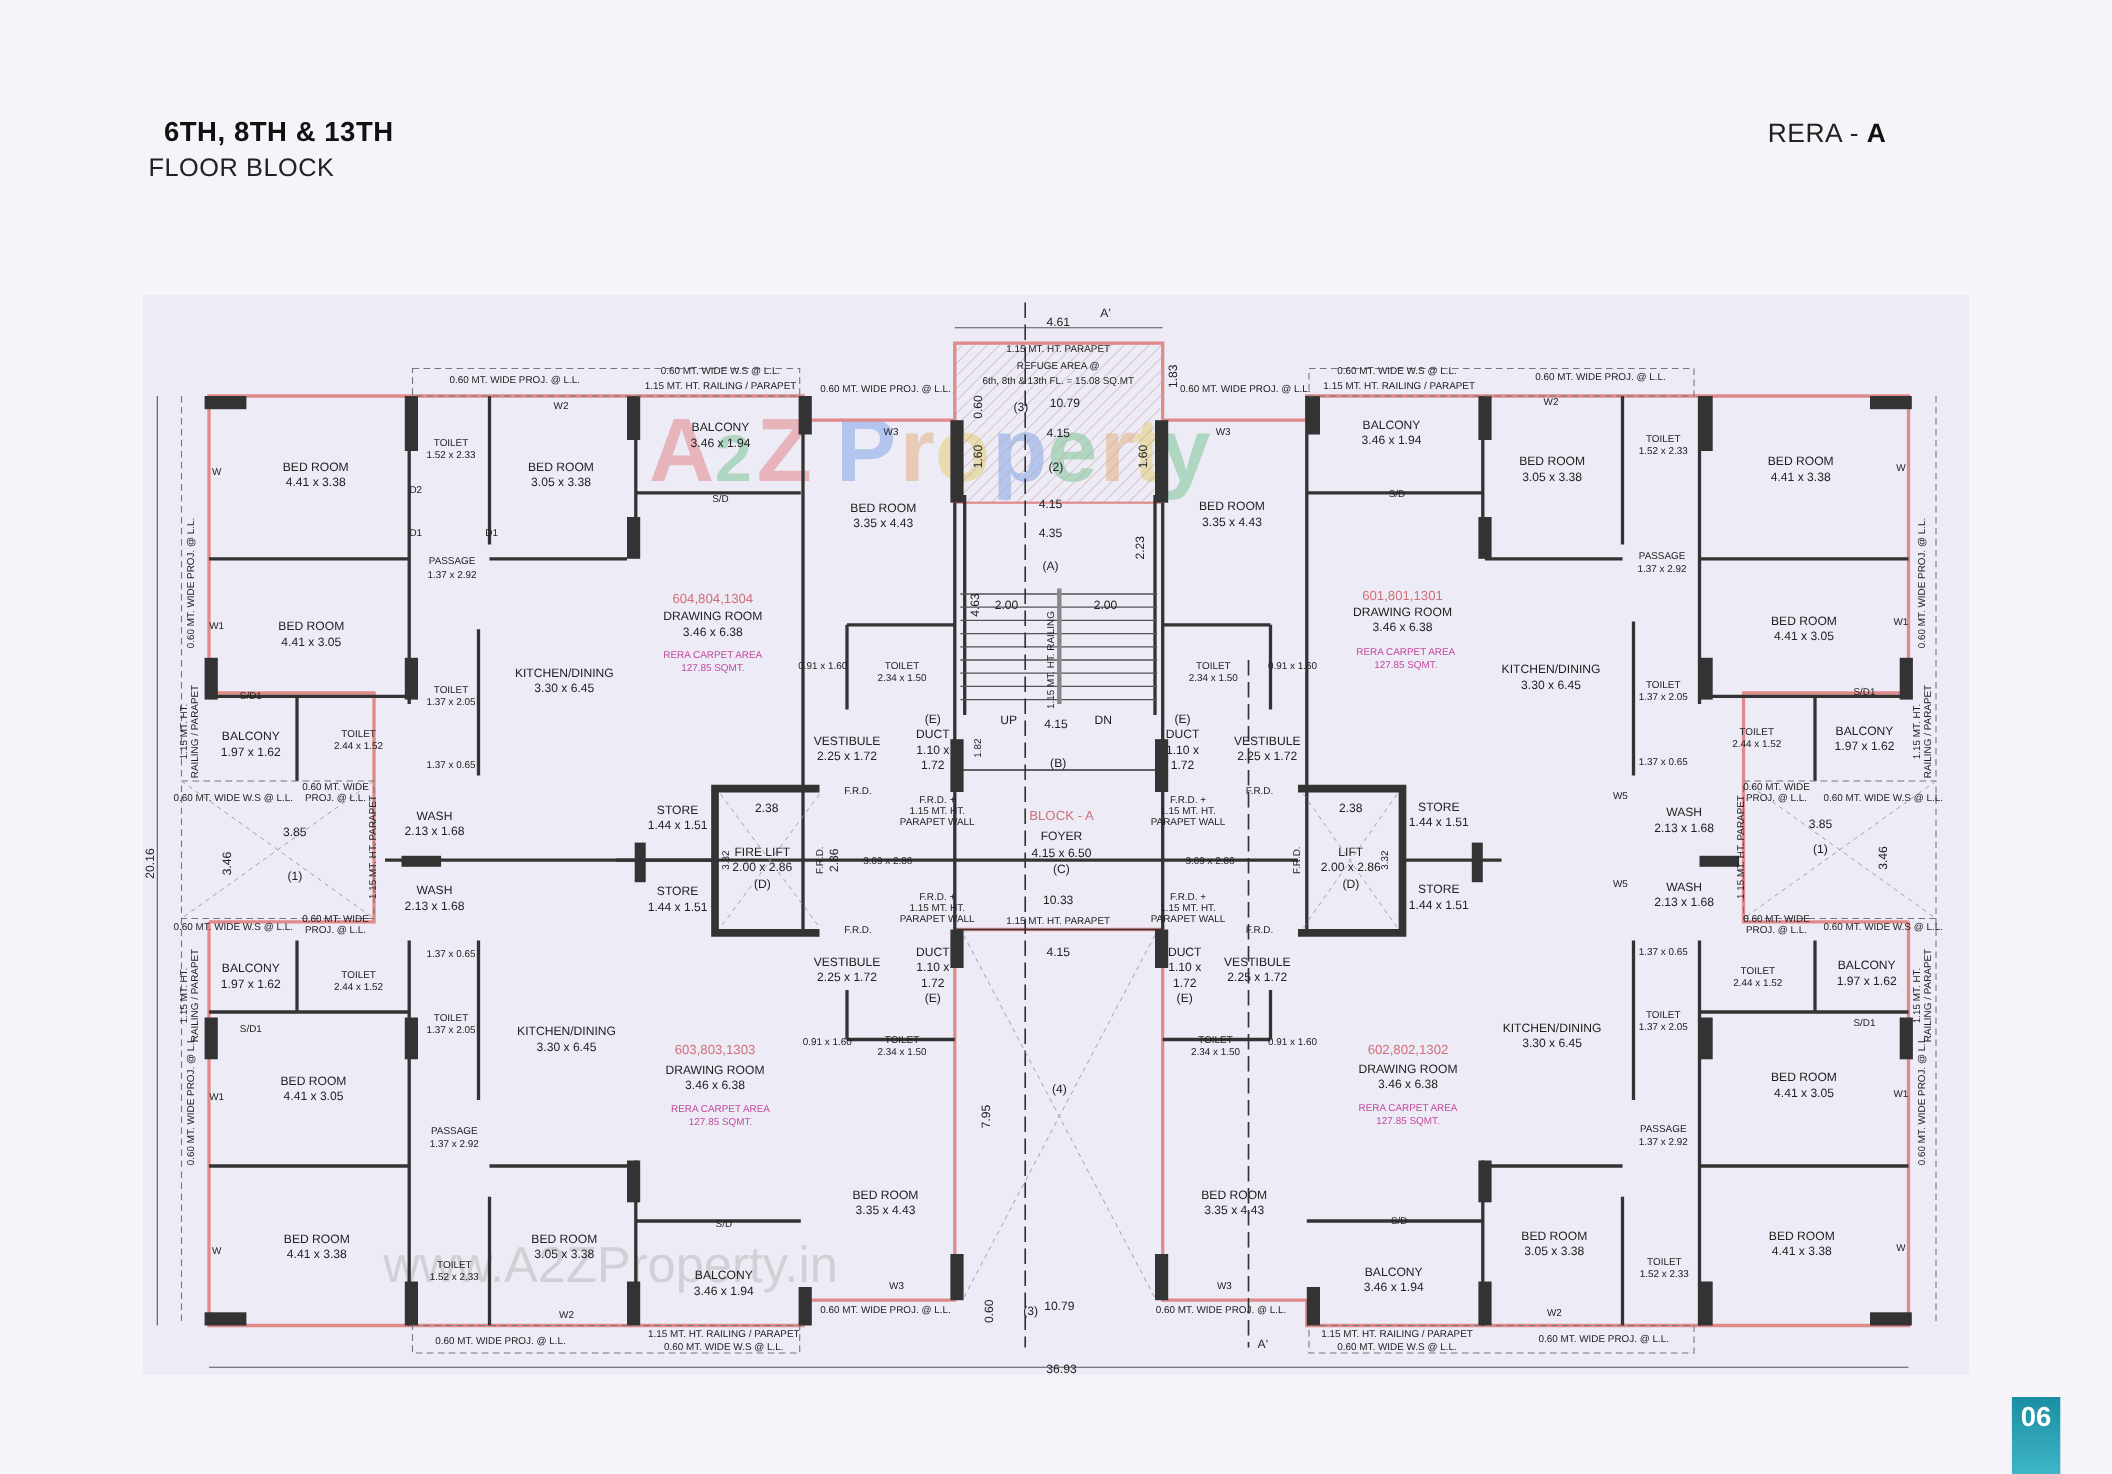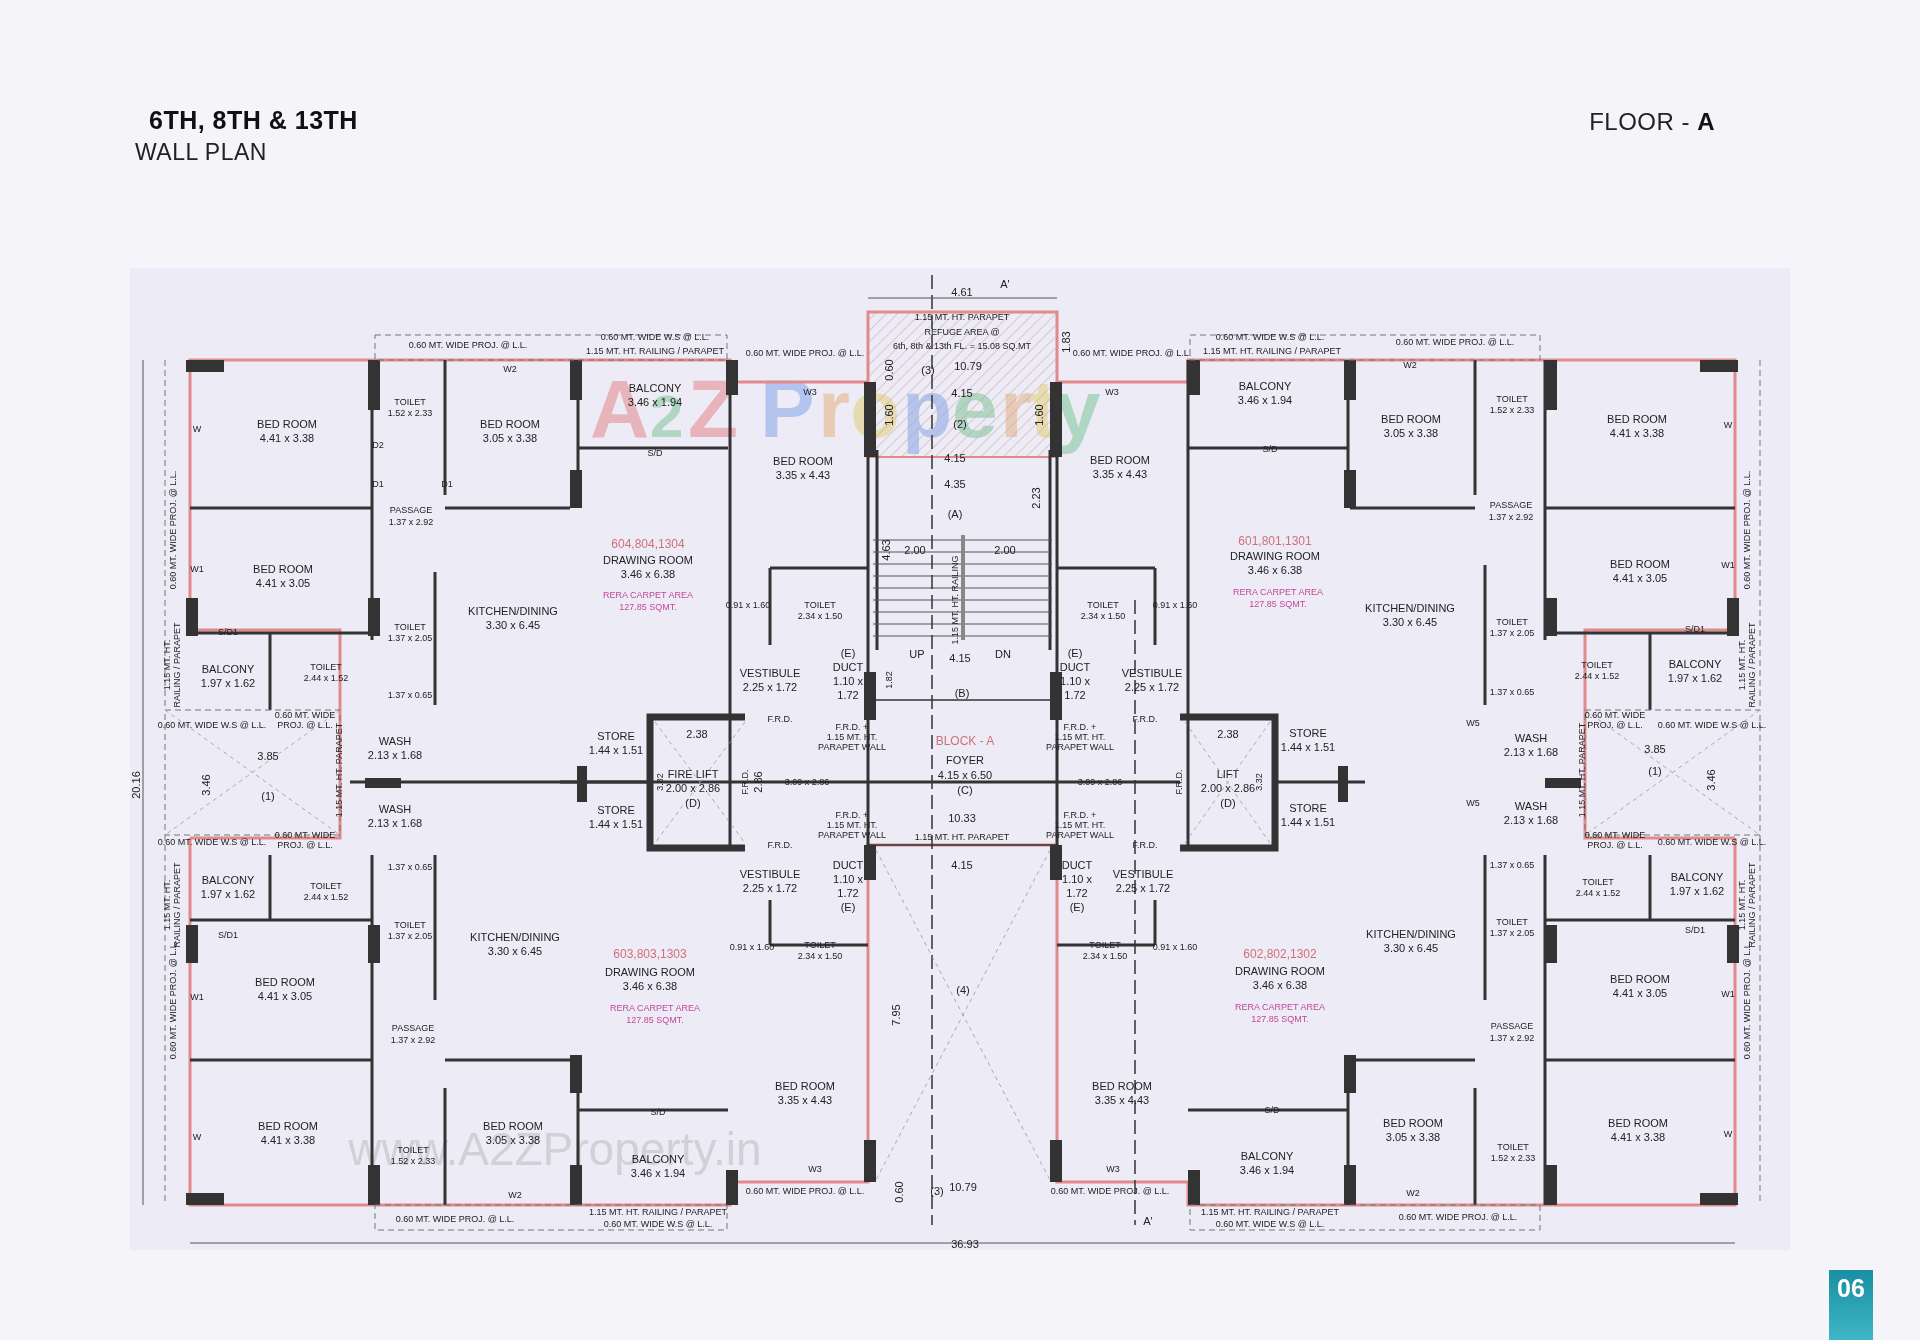--- a/index.html
+++ b/index.html
@@ -14,23 +14,23 @@
   .rm{font-size:11px;fill:#222;text-anchor:middle;}
   .sm{font-size:9px;fill:#222;text-anchor:middle;}
   .pk{font-size:12px;fill:#d0707a;text-anchor:middle;}
   .mg{font-size:9px;fill:#c3489d;text-anchor:middle;}
 </style>
 </head>
 <body>
 
 <div>
   <div class="hdr-title">6TH, 8TH &amp; 13TH</div>
-  <div class="hdr-sub">WALL PLAN</div>
+  <div class="hdr-sub">FLOOR BLOCK</div>
 </div>
-<div class="hdr-block"><span>FLOOR - </span><b>A</b></div>
+<div class="hdr-block"><span>RERA - </span><b>A</b></div>
 
 <div class="sheet">
 <svg width="1660" height="982" viewBox="130 268 1660 982" xmlns="http://www.w3.org/2000/svg">
 
   <g opacity="0.35" font-weight="bold" font-size="82">
     <text x="590" y="437" fill="#e05050">A</text>
     <text x="650" y="437" fill="#40b060" font-size="60">2</text>
     <text x="688" y="437" fill="#e05050">Z</text>
     <text x="760" y="437" fill="#4a80e0">P</text>
     <text x="818" y="437" fill="#e09040">r</text>

